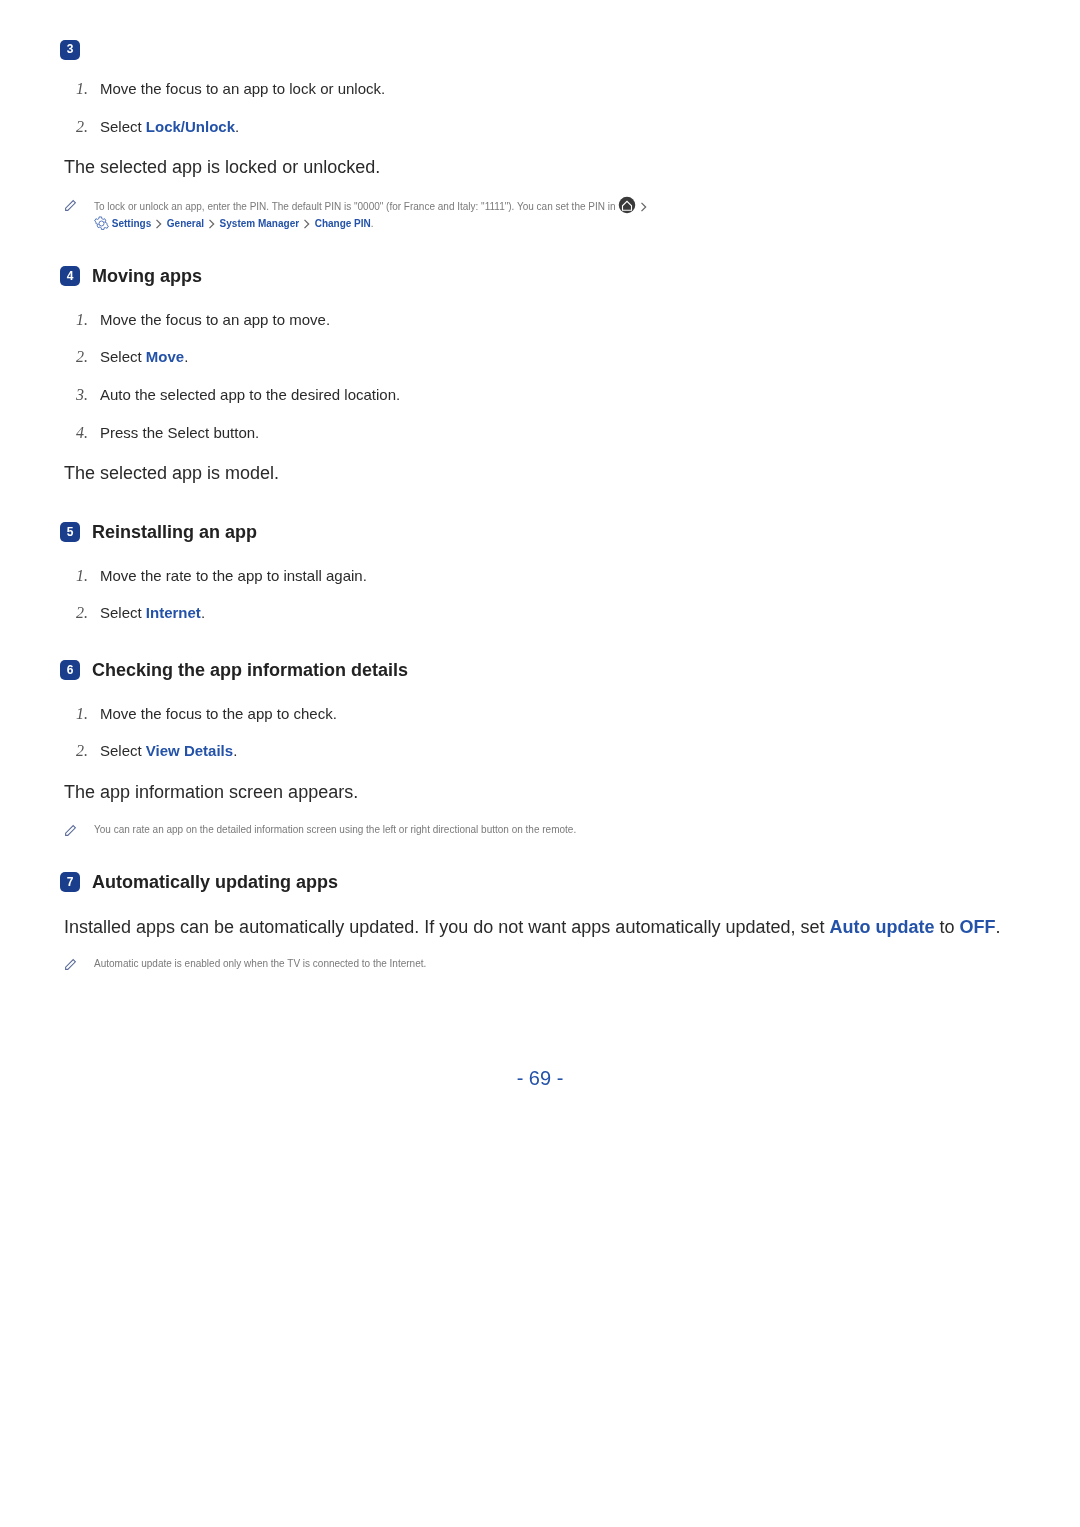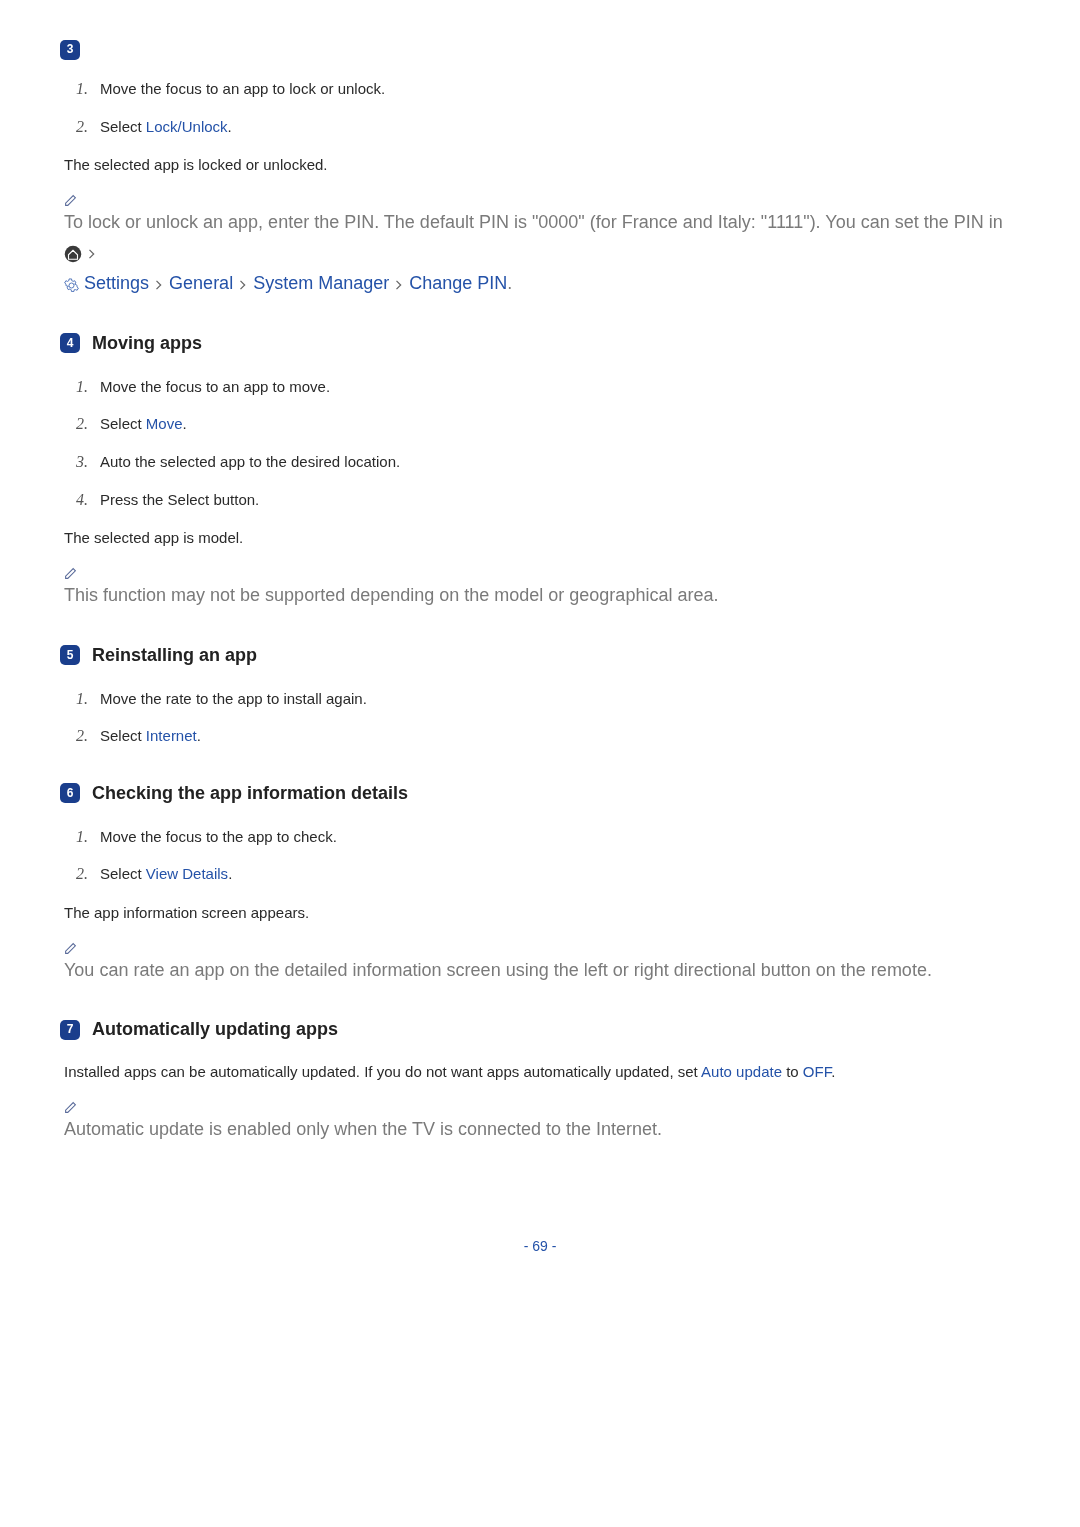--- a/index.html
+++ b/index.html
@@ -57,68 +57,67 @@
     width: 28px;
     font-family: Georgia, "Times New Roman", serif;
     font-style: italic;
     font-size: 16px;
     color: #555;
     text-align: right;
     margin-right: 12px;
     flex-shrink: 0;
   }
   .plain-text {
-    font-size: 15px;
+    font-size: 18px;
     margin: 8px 4px 14px 4px;
   }
   .note {
     display: flex;
     align-items: flex-start;
-    font-size: 18px;
+    font-size: 10px;
     color: #7a7a7a;
     margin: 6px 4px 10px 4px;
     line-height: 1.7;
-    flex-direction: column;
   }
   .pen-icon {
     flex-shrink: 0;
     width: 30px;
     color: #5a6b9a;
     display: flex;
     justify-content: flex-start;
     padding-top: 3px;
   }
   .pen-icon svg {
     width: 13px;
     height: 13px;
   }
   .link {
     color: #2452a8;
-    font-weight: 400;
+    font-weight: 700;
   }
   .home-icon svg, .gear-icon svg {
     vertical-align: -4px;
   }
   .chevron {
     display: inline-block;
     padding: 0 1px;
     color: #555;
     vertical-align: middle;
     font-size: 14px;
     line-height: 1;
   }
   .chevron svg {
     width: 8px;
     height: 10px;
     vertical-align: baseline;
   }
   .page-num {
     text-align: center;
     color: #2452a8;
-    font-size: 14px;
+    font-size: 20px;
     margin-top: 90px;
   }
 </style>
 </head>
 <body>
 
 <div class="page">
 
   <div class="section">
     <div class="section-title">
@@ -190,28 +189,20 @@
       <li>
         <span class="num">3.</span>
         <span>Auto the selected app to the desired location.</span>
       </li>
       <li>
         <span class="num">4.</span>
         <span>Press the Select button.</span>
       </li>
     </ol>
     <div class="plain-text">The selected app is model.</div>
-    <div class="note">
-      <span class="pen-icon">
-        <svg viewBox="0 0 24 24" fill="none" stroke="currentColor" stroke-width="2">
-            <path d="M17 3l4 4L7 21H3v-4L17 3z"></path>
-          </svg>
-      </span>
-      <span>This function may not be supported depending on the model or geographical area.</span>
-    </div>
   </div>
 
   <div class="section">
     <div class="section-title">
       <span class="badge">5</span>
       <span>Reinstalling an app</span>
     </div>
     <ol class="steps">
       <li>
         <span class="num">1.</span>

